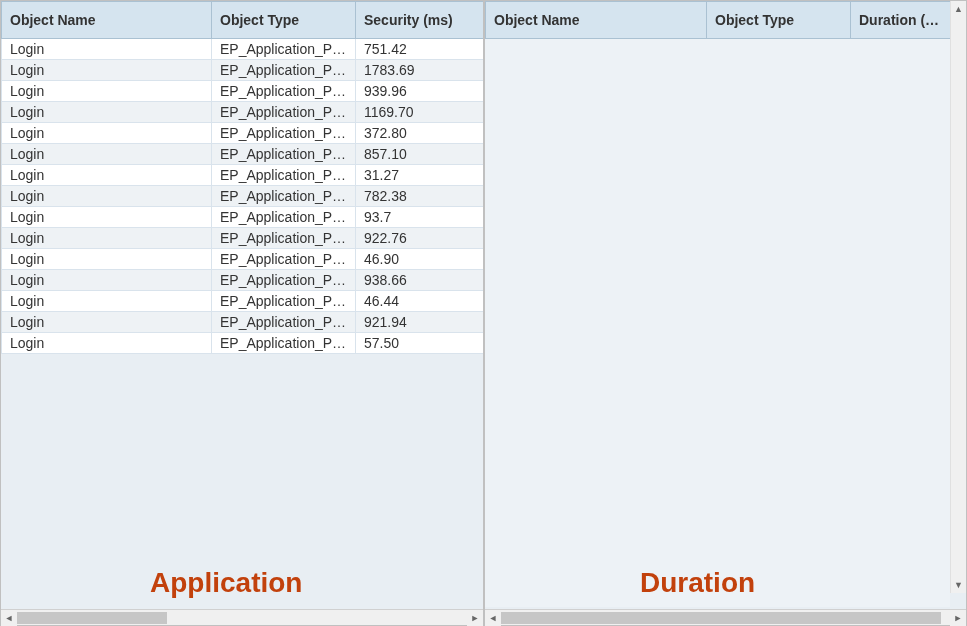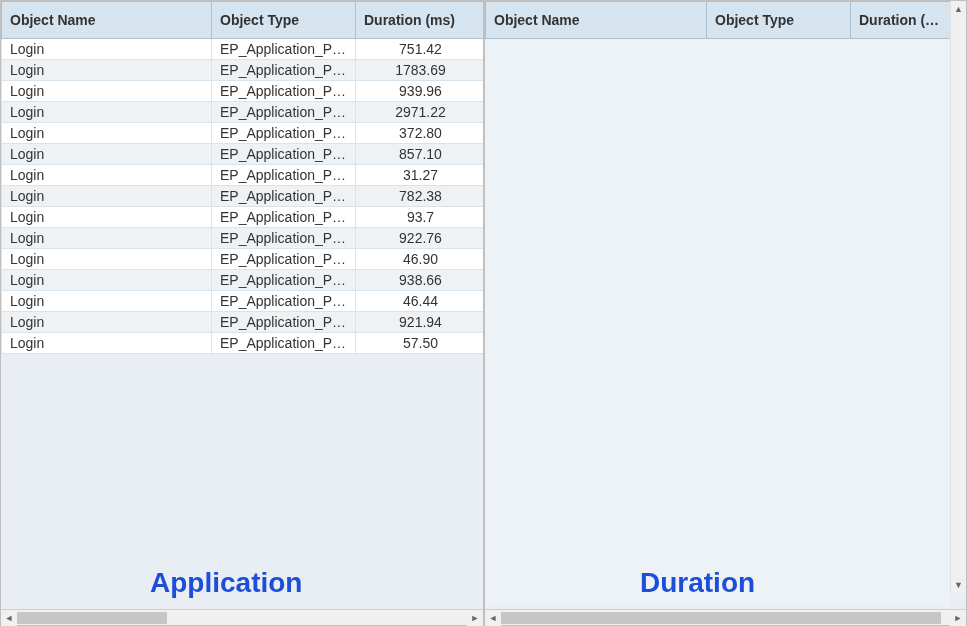--- a/index.html
+++ b/index.html
@@ -66,28 +66,28 @@
     tbody tr:nth-child(even) td {
       background: #eef2f5;
     }
     .col-name-left { width: 210px; }
     .col-type-left { width: 144px; }
     .col-dur-left { width: 130px; text-align: right; }
     .col-name-right { width: 221px; }
     .col-type-right { width: 144px; }
     .col-dur-right { width: 100px; }
     td.num {
-      text-align: center;
+      text-align: left;
     }
     .label-overlay {
       position: absolute;
       bottom: 27px;
       font-weight: bold;
       font-size: 28px;
-      color: #1d4ed8;
+      color: #c2410c;
       z-index: 10;
       pointer-events: none;
     }
     .label-left {
       left: 150px;
     }
     .label-right {
       left: 640px;
     }
     
@@ -169,21 +169,21 @@
     <table>
       <colgroup>
         <col class="col-name-left">
         <col class="col-type-left">
         <col class="col-dur-left">
       </colgroup>
       <thead>
         <tr>
           <th>Object Name</th>
           <th>Object Type</th>
-          <th class="num">Duration (ms)</th>
+          <th class="num">Security (ms)</th>
         </tr>
       </thead>
       <tbody id="left-body">
           <tr>
             <td>Login</td>
             <td>EP_Application_Pr...</td>
             <td class="num">751.42</td>
           </tr>
           <tr>
             <td>Login</td>
@@ -191,21 +191,21 @@
             <td class="num">1783.69</td>
           </tr>
           <tr>
             <td>Login</td>
             <td>EP_Application_Pr...</td>
             <td class="num">939.96</td>
           </tr>
           <tr>
             <td>Login</td>
             <td>EP_Application_Pr...</td>
-            <td class="num">2971.22</td>
+            <td class="num">1169.70</td>
           </tr>
           <tr>
             <td>Login</td>
             <td>EP_Application_Pr...</td>
             <td class="num">372.80</td>
           </tr>
           <tr>
             <td>Login</td>
             <td>EP_Application_Pr...</td>
             <td class="num">857.10</td>

